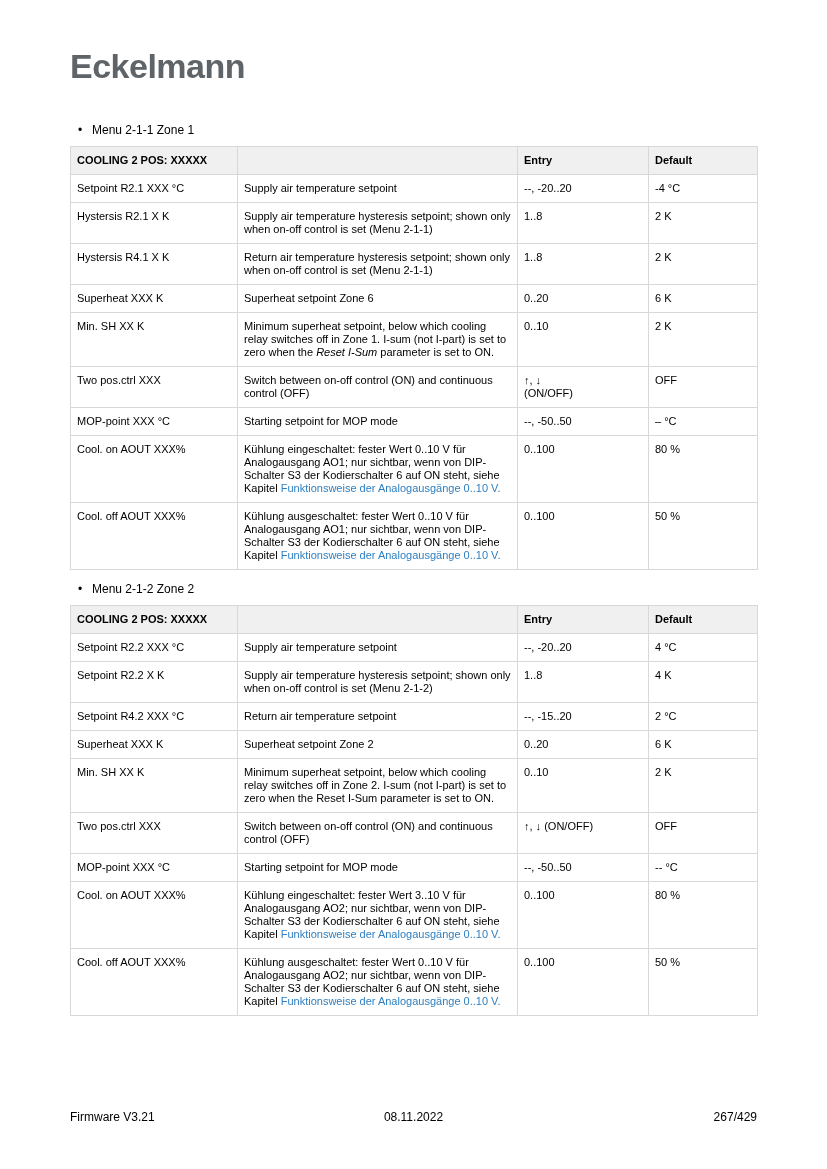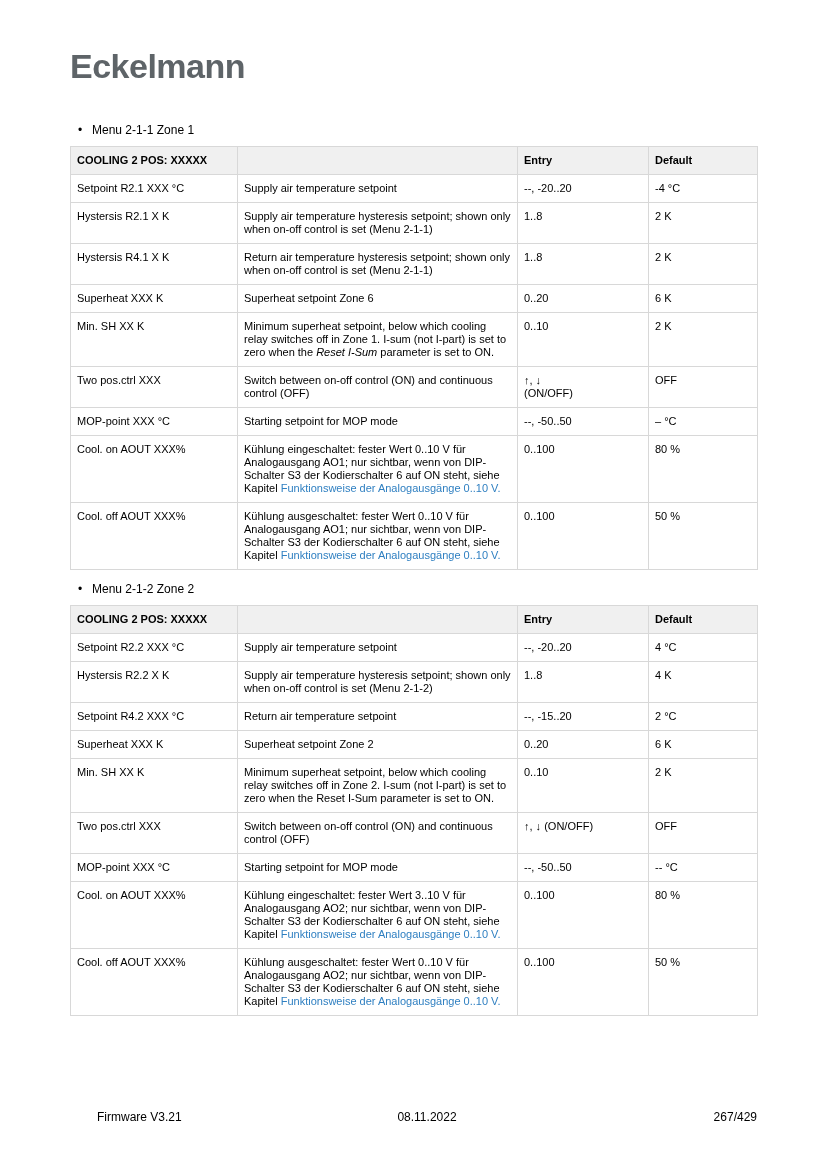--- a/index.html
+++ b/index.html
@@ -53,21 +53,21 @@
   a.link { color: #2e7fc1; text-decoration: none; cursor: pointer; }
 
   .footer {
     position: absolute;
     left: 70px;
     top: 1110px;
     width: 687px;
     display: flex;
     font-size: 12px;
   }
-  .footer .f-left  { flex: 1; text-align: left; margin-left: 27px; }
+  .footer .f-left  { flex: 1; text-align: left; }
   .footer .f-center{ flex: 1; text-align: center; }
   .footer .f-right { flex: 1; text-align: right; }
 </style>
 </head>
 <body>
 
 <div class="page">
 
   <div class="logo">Eckelmann</div>
 
@@ -167,21 +167,21 @@
       <th>Entry</th>
       <th>Default</th>
     </tr>
     <tr>
       <td>Setpoint R2.2 XXX °C</td>
       <td>Supply air temperature setpoint</td>
       <td class="c-entry">--, -20..20</td>
       <td>4 °C</td>
     </tr>
     <tr>
-      <td>Hystersis R2.2 X K</td>
+      <td>Setpoint R2.2 X K</td>
       <td>Supply air temperature hysteresis setpoint; shown only when on-off control is set (Menu 2-1-2)</td>
       <td class="c-entry">1..8</td>
       <td>4 K</td>
     </tr>
     <tr>
       <td>Setpoint R4.2 XXX °C</td>
       <td>Return air temperature setpoint</td>
       <td class="c-entry">--, -15..20</td>
       <td>2 °C</td>
     </tr>

